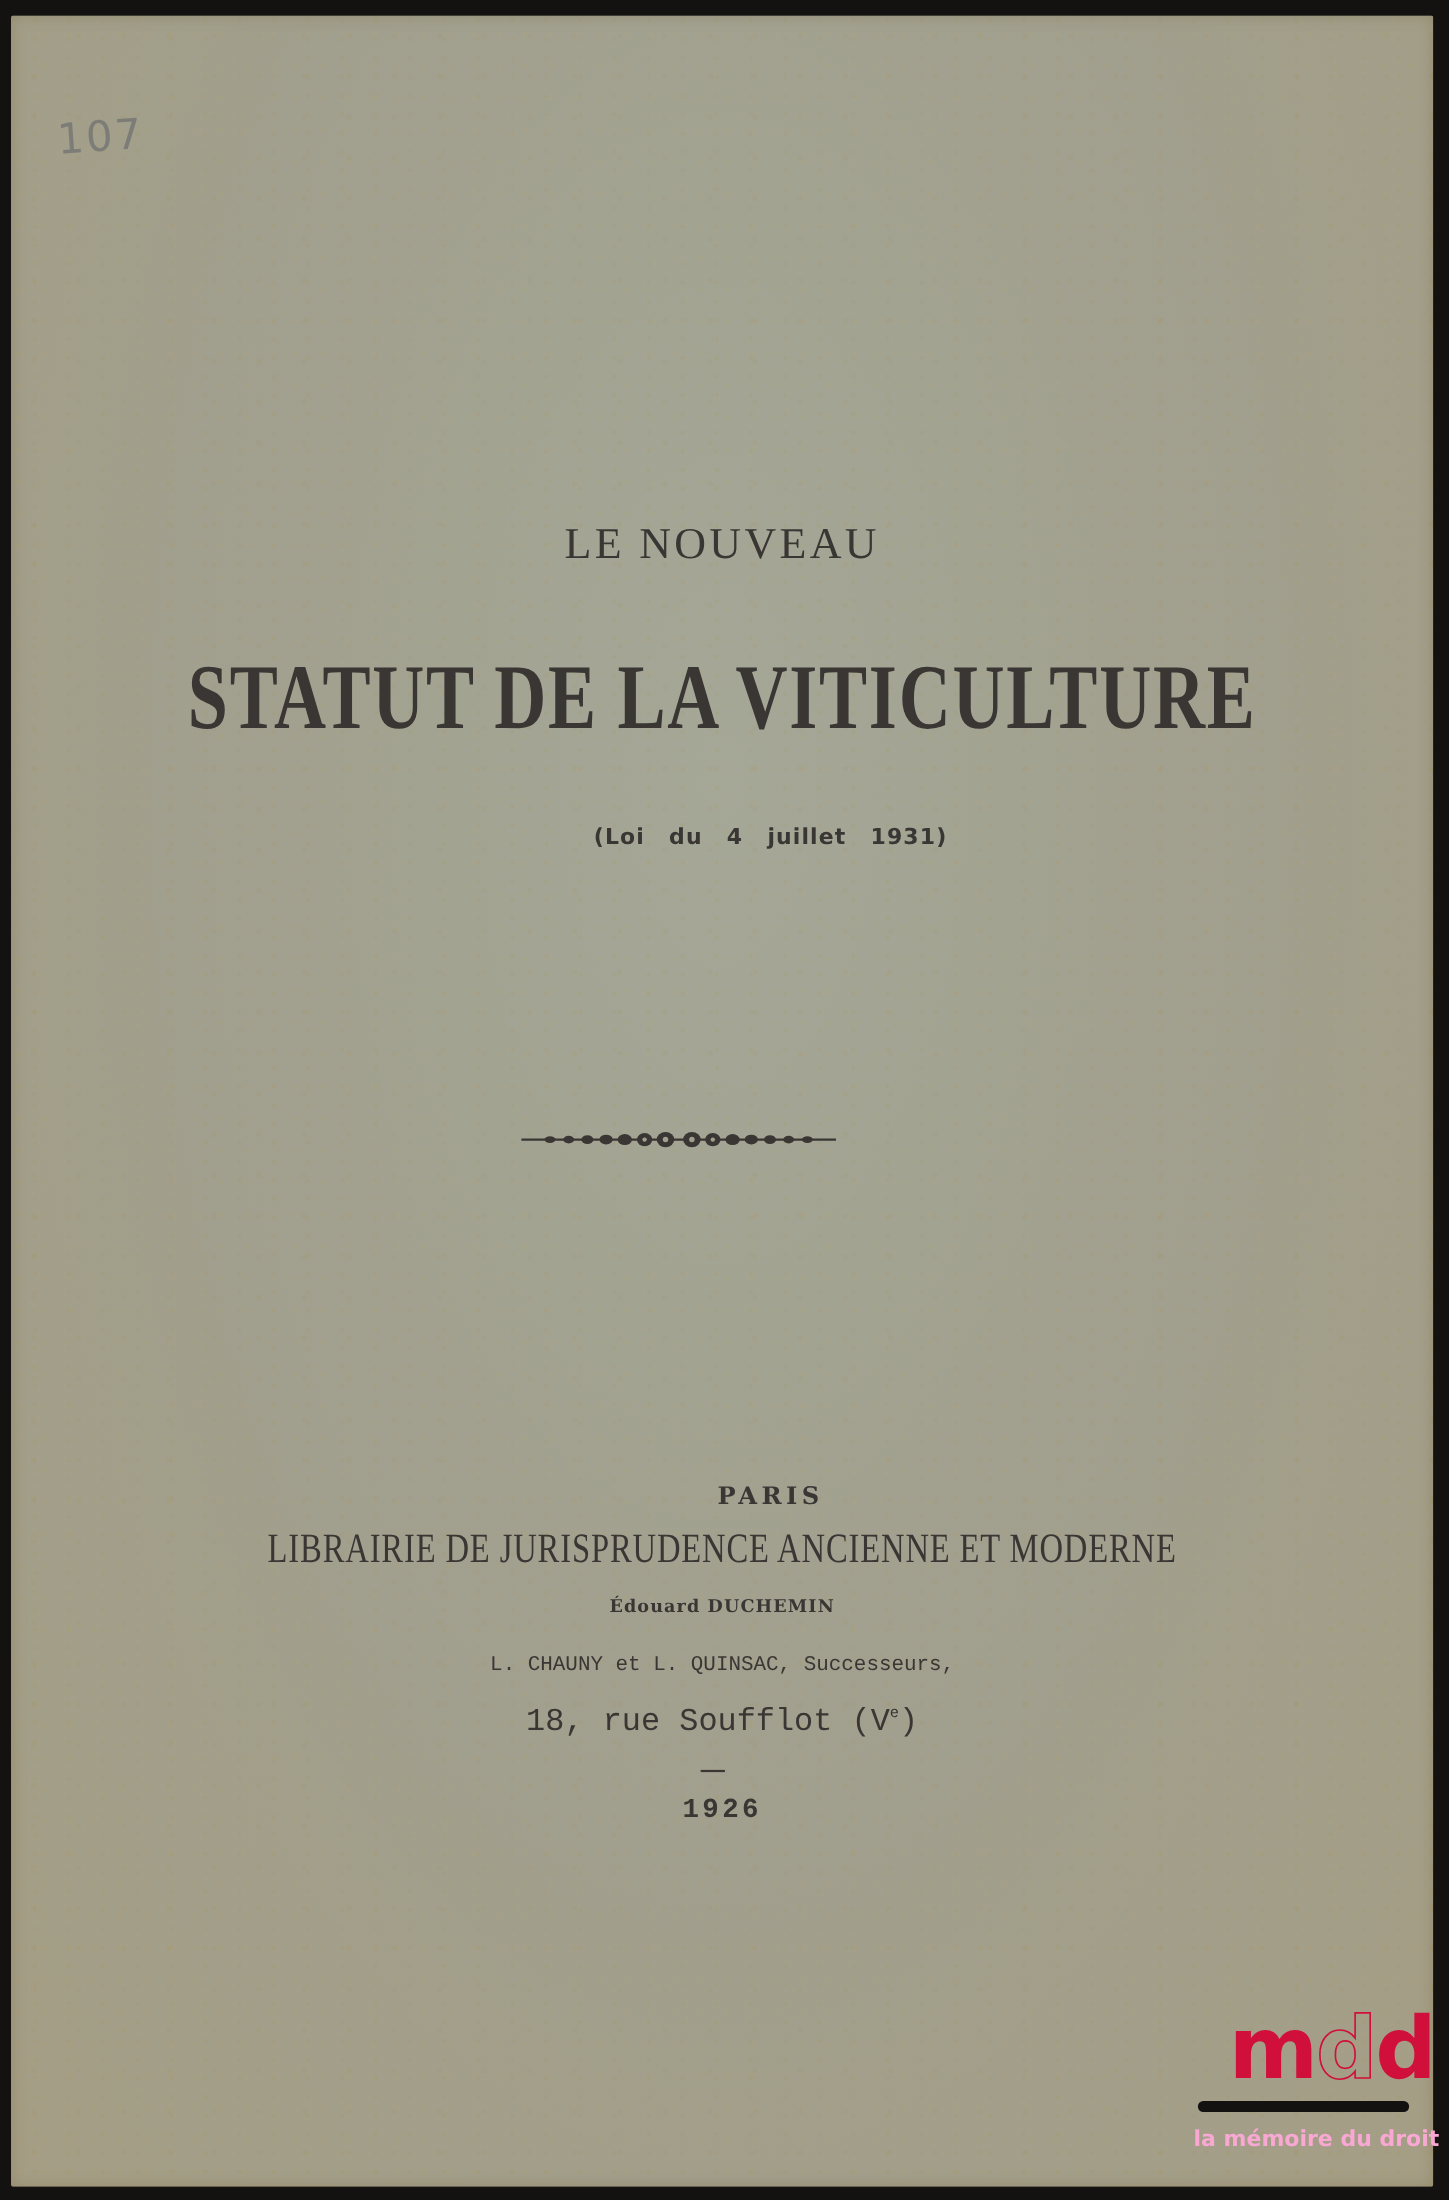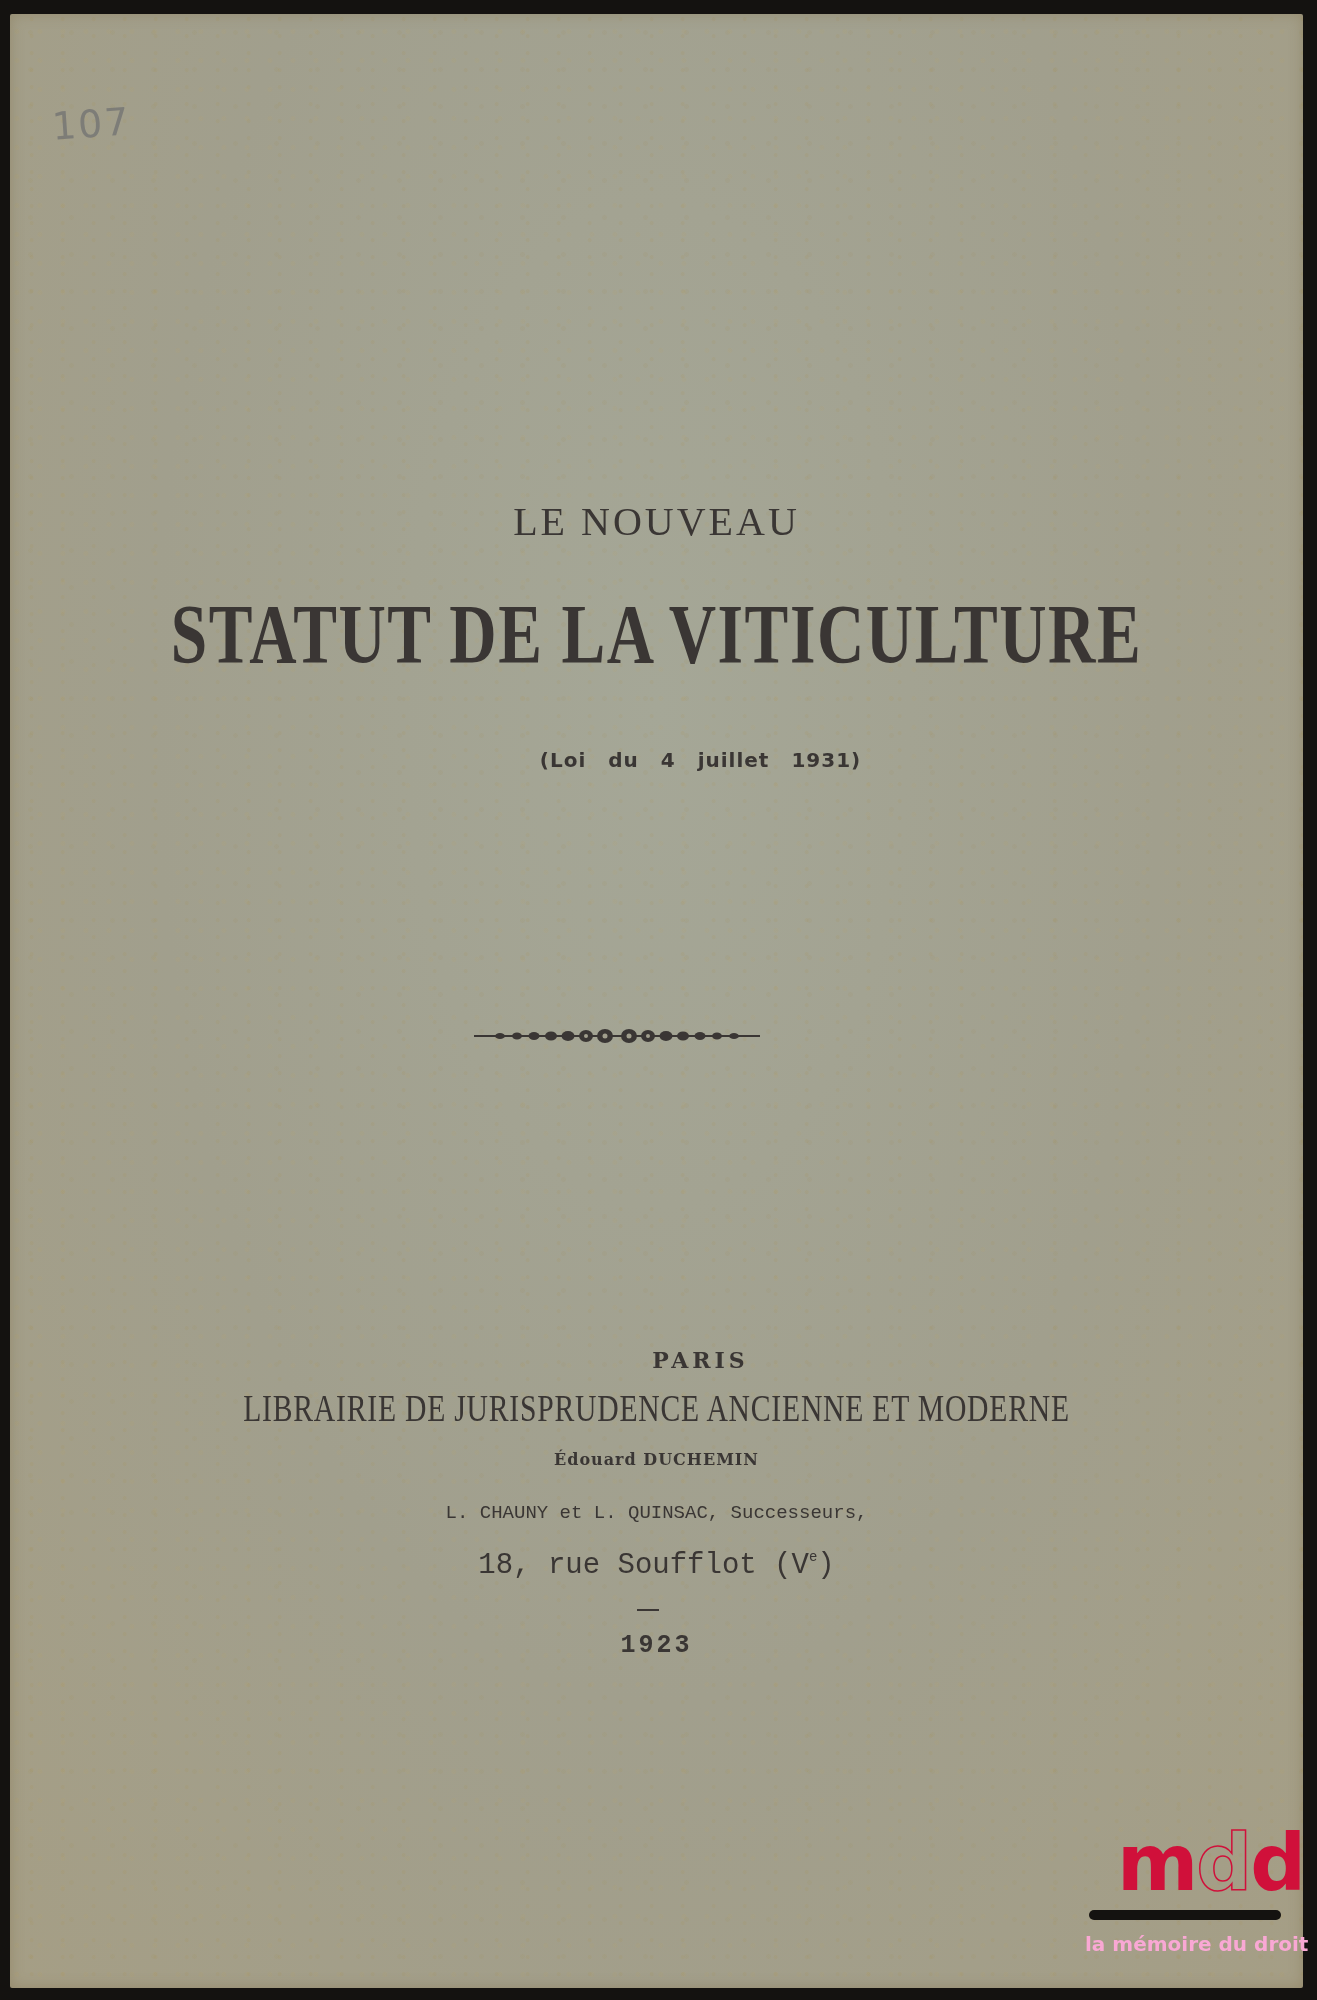--- a/index.html
+++ b/index.html
@@ -24,21 +24,21 @@
     color: #6e6f70; opacity: 0.7; transform: rotate(-4deg); letter-spacing: 2px;
   }
   .author-block { position: absolute; left: 770px; top: 178px; width: 320px; text-align: center; }
   .author-name { position: static; font-family: "Liberation Sans", sans-serif; font-weight: bold; font-size: 27px; letter-spacing: 0.5px; }
   .author-line { position: static; font-family: "Liberation Sans", sans-serif; font-weight: bold; font-size: 14px; letter-spacing: 1px; margin-top: 4px; }
   .author-line.first { margin-top: 12px; }
   .small-rule { width: 70px; height: 2px; background: #3a3634; margin: 26px auto 0; position: relative; }
   .small-rule::after { content: ""; position: absolute; left: 31px; top: -4px; width: 6px; height: 10px; border-left: 2px solid #3a3634; border-right: 2px solid #3a3634; box-sizing: border-box; }
 
   .center { left: 0; width: 1293px; text-align: center; }
-  .le-nouveau { top: 484px; font-family: "Liberation Serif", serif; font-size: 40px; letter-spacing: 3px; }
+  .le-nouveau { top: 456px; font-family: "Liberation Serif", serif; font-size: 40px; letter-spacing: 3px; }
   .main-title {
     top: 572px; font-family: "Liberation Serif", serif; font-weight: bold; font-size: 84px;
     transform: scaleX(0.78); transform-origin: center; letter-spacing: 2px;
   }
   .subtitle { top: 734px; font-family: "DejaVu Sans", sans-serif; font-weight: bold; font-size: 20px; word-spacing: 14px; letter-spacing: 1px; padding-left: 44px; }
 
   .ornament { position: absolute; left: 462px; top: 1012px; width: 290px; height: 20px; }
 
   .paris { top: 1333px; font-family: "DejaVu Serif", serif; font-weight: bold; font-size: 22px; letter-spacing: 4px; padding-left: 44px; }
   .librairie { top: 1372px; font-family: "Liberation Serif", serif; font-size: 38px; transform: scaleX(0.78); transform-origin: center; letter-spacing: 1px; }
@@ -93,21 +93,21 @@
       <circle cx="176" cy="10" r="2"></circle>
     </g>
   </svg>
 
   <p class="ink center paris">PARIS</p>
   <p class="ink center librairie">LIBRAIRIE DE JURISPRUDENCE ANCIENNE ET MODERNE</p>
   <p class="ink center editor">Édouard DUCHEMIN</p>
   <p class="ink center successors">L. CHAUNY et L. QUINSAC, Successeurs,</p>
   <p class="ink center address"><span>18, rue Soufflot (V</span><sup>e</sup><span>)</span></p>
   <div class="dash"></div>
-  <p class="ink center year">1923</p>
+  <p class="ink center year">1926</p>
 
 </div>
 
 <div class="logo">
   <div class="logo-mark">
     <span class="logo-letters"><span>m</span><span class="outline">d</span><span>d</span></span>
   </div>
   <div class="logo-bar"></div>
   <div class="logo-tag">la mémoire du droit</div>
 </div>

